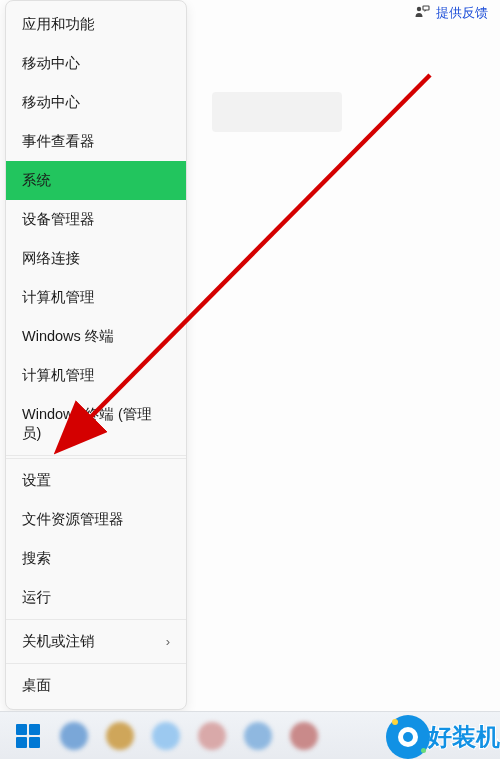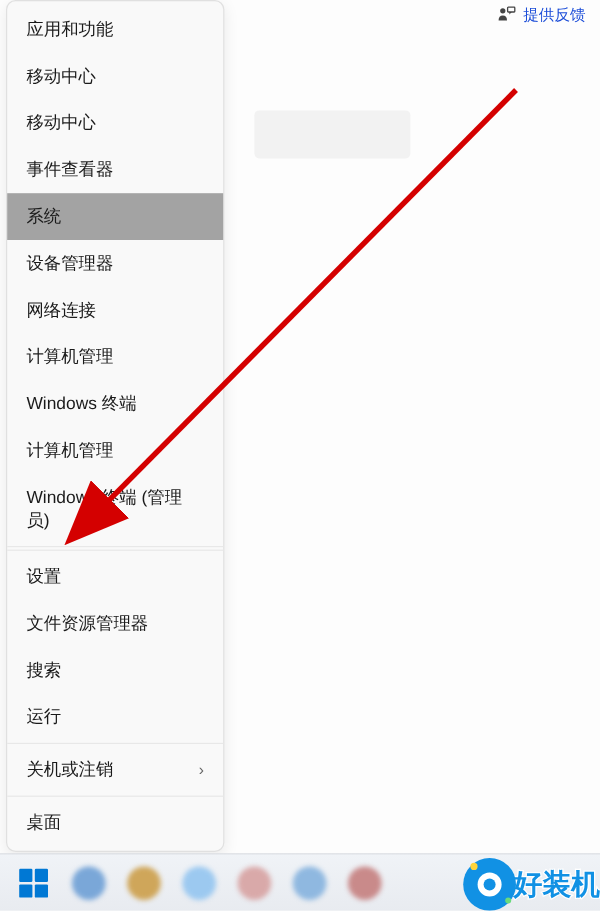--- a/index.html
+++ b/index.html
@@ -51,21 +51,21 @@
     .menu-item {
       padding: 10px 16px;
       font-size: 14.5px;
       color: #1a1a1a;
       cursor: pointer;
       display: flex;
       align-items: center;
       justify-content: space-between;
     }
     .menu-item.highlighted {
-      background: #a3a3a3;
+      background: #22c55e;
     }
     .chevron {
       color: #666;
       font-size: 13px;
     }
     .separator {
       height: 1px;
       background: #e8e8e8;
       margin: 2px 0;
     }

